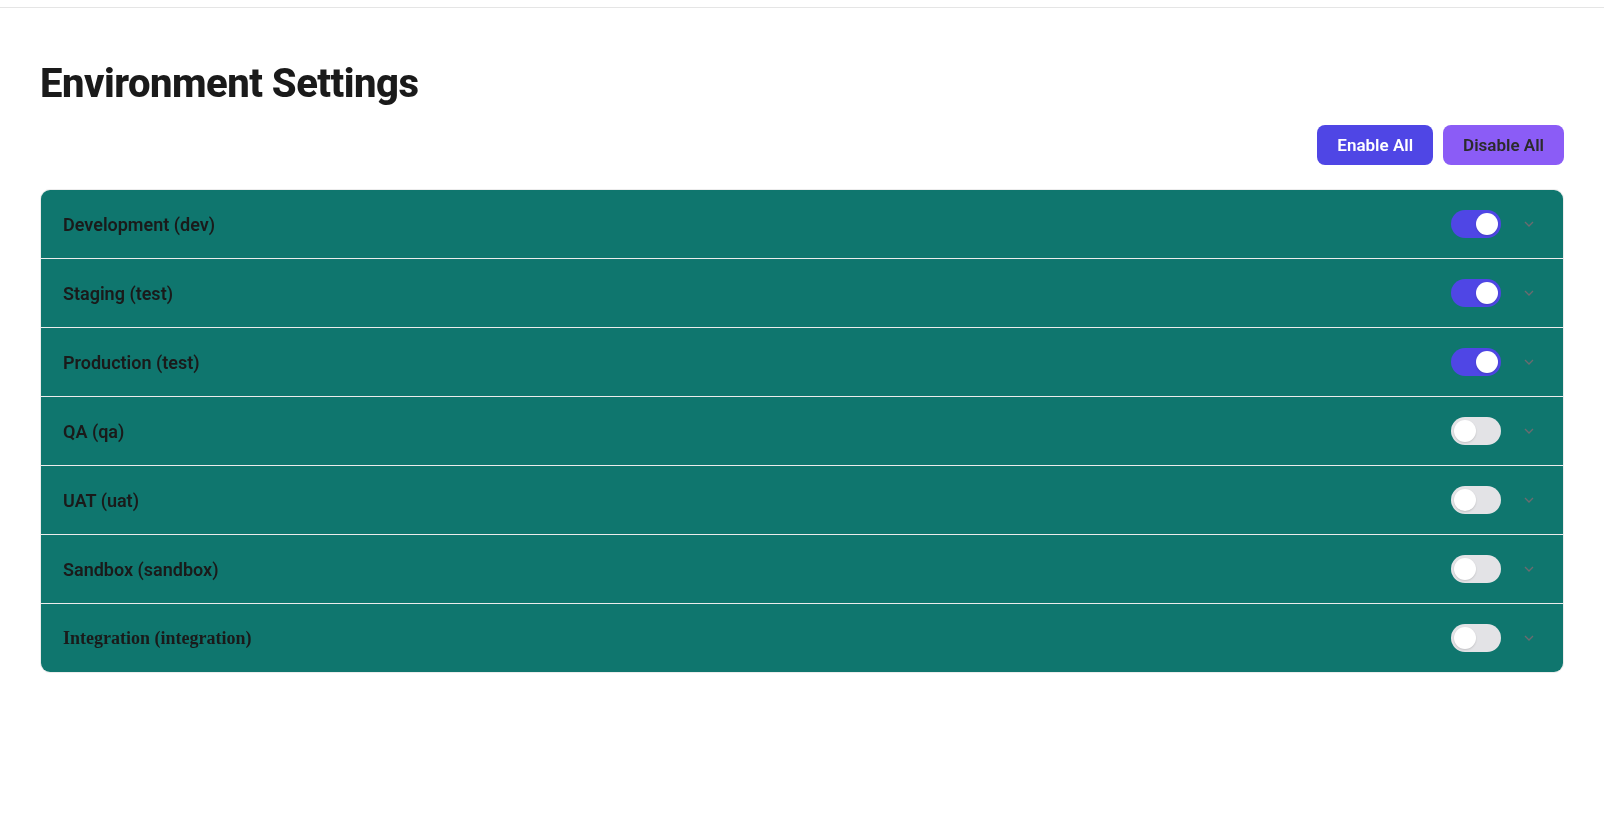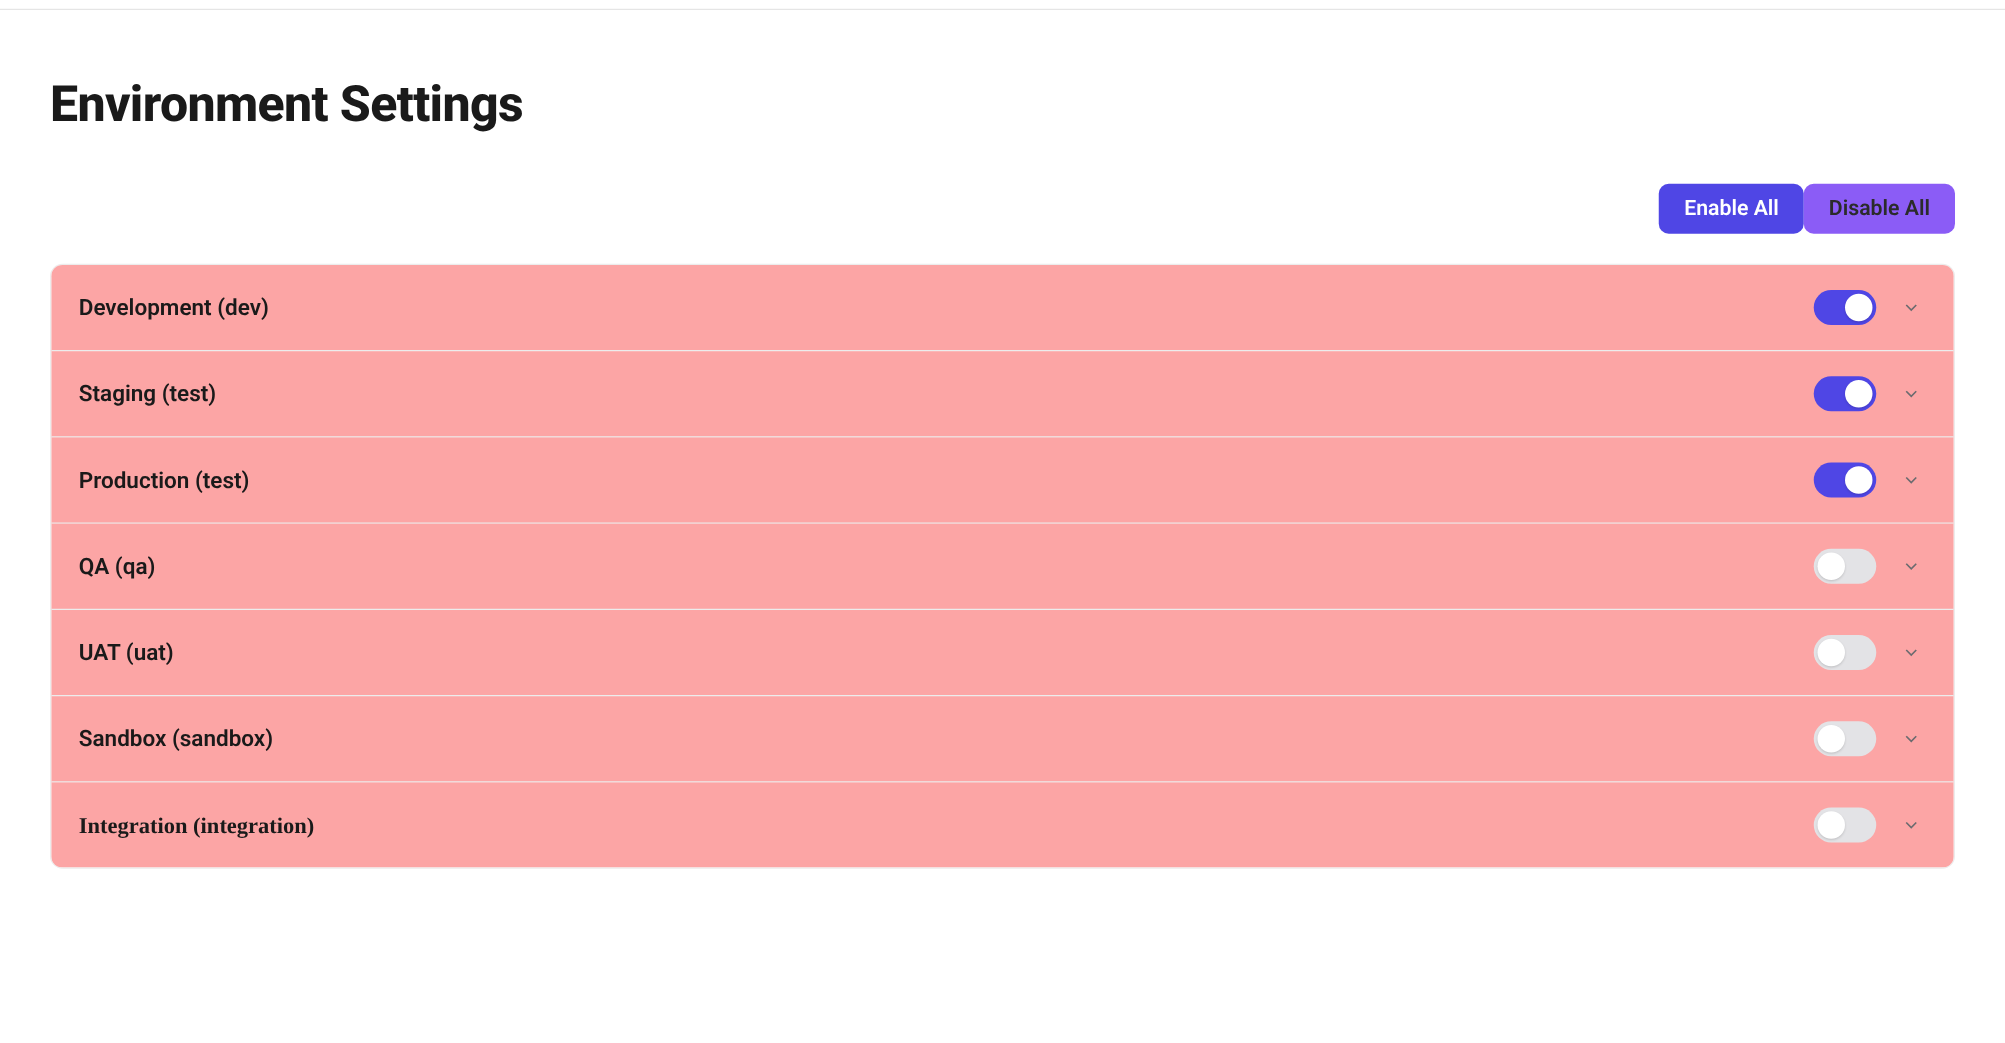--- a/index.html
+++ b/index.html
@@ -35,25 +35,26 @@
     border-radius: 0 0 4px 4px;
   }
   .container {
     padding: 60px 40px 0 40px;
   }
   .page-title {
     font-size: 40px;
     font-weight: 800;
     letter-spacing: -0.5px;
     color: #1a1a1a;
-    margin-bottom: 40px;
+    margin-bottom: 18px;
   }
   .actions-row {
     display: flex;
     justify-content: flex-end;
+    gap: 10px;
     margin-bottom: 24px;
     padding-right: 0;
   }
   .btn {
     padding: 10px 20px;
     border-radius: 8px;
     font-size: 17px;
     font-weight: 600;
     border: none;
     cursor: pointer;
@@ -71,21 +72,21 @@
     border: 1px solid #ececec;
     border-radius: 10px;
     overflow: hidden;
   }
   .env-row {
     display: flex;
     align-items: center;
     justify-content: space-between;
     padding: 20px 24px 20px 22px;
     border-bottom: 1px solid #ececec;
-    background: #fca5a5;
+    background: #0f766e;
   }
   .env-row:last-child {
     border-bottom: none;
     font-family: Liberation Serif, serif;
   }
   .env-label {
     font-size: 18px;
     font-weight: 600;
     color: #1a1a1a;
   }

